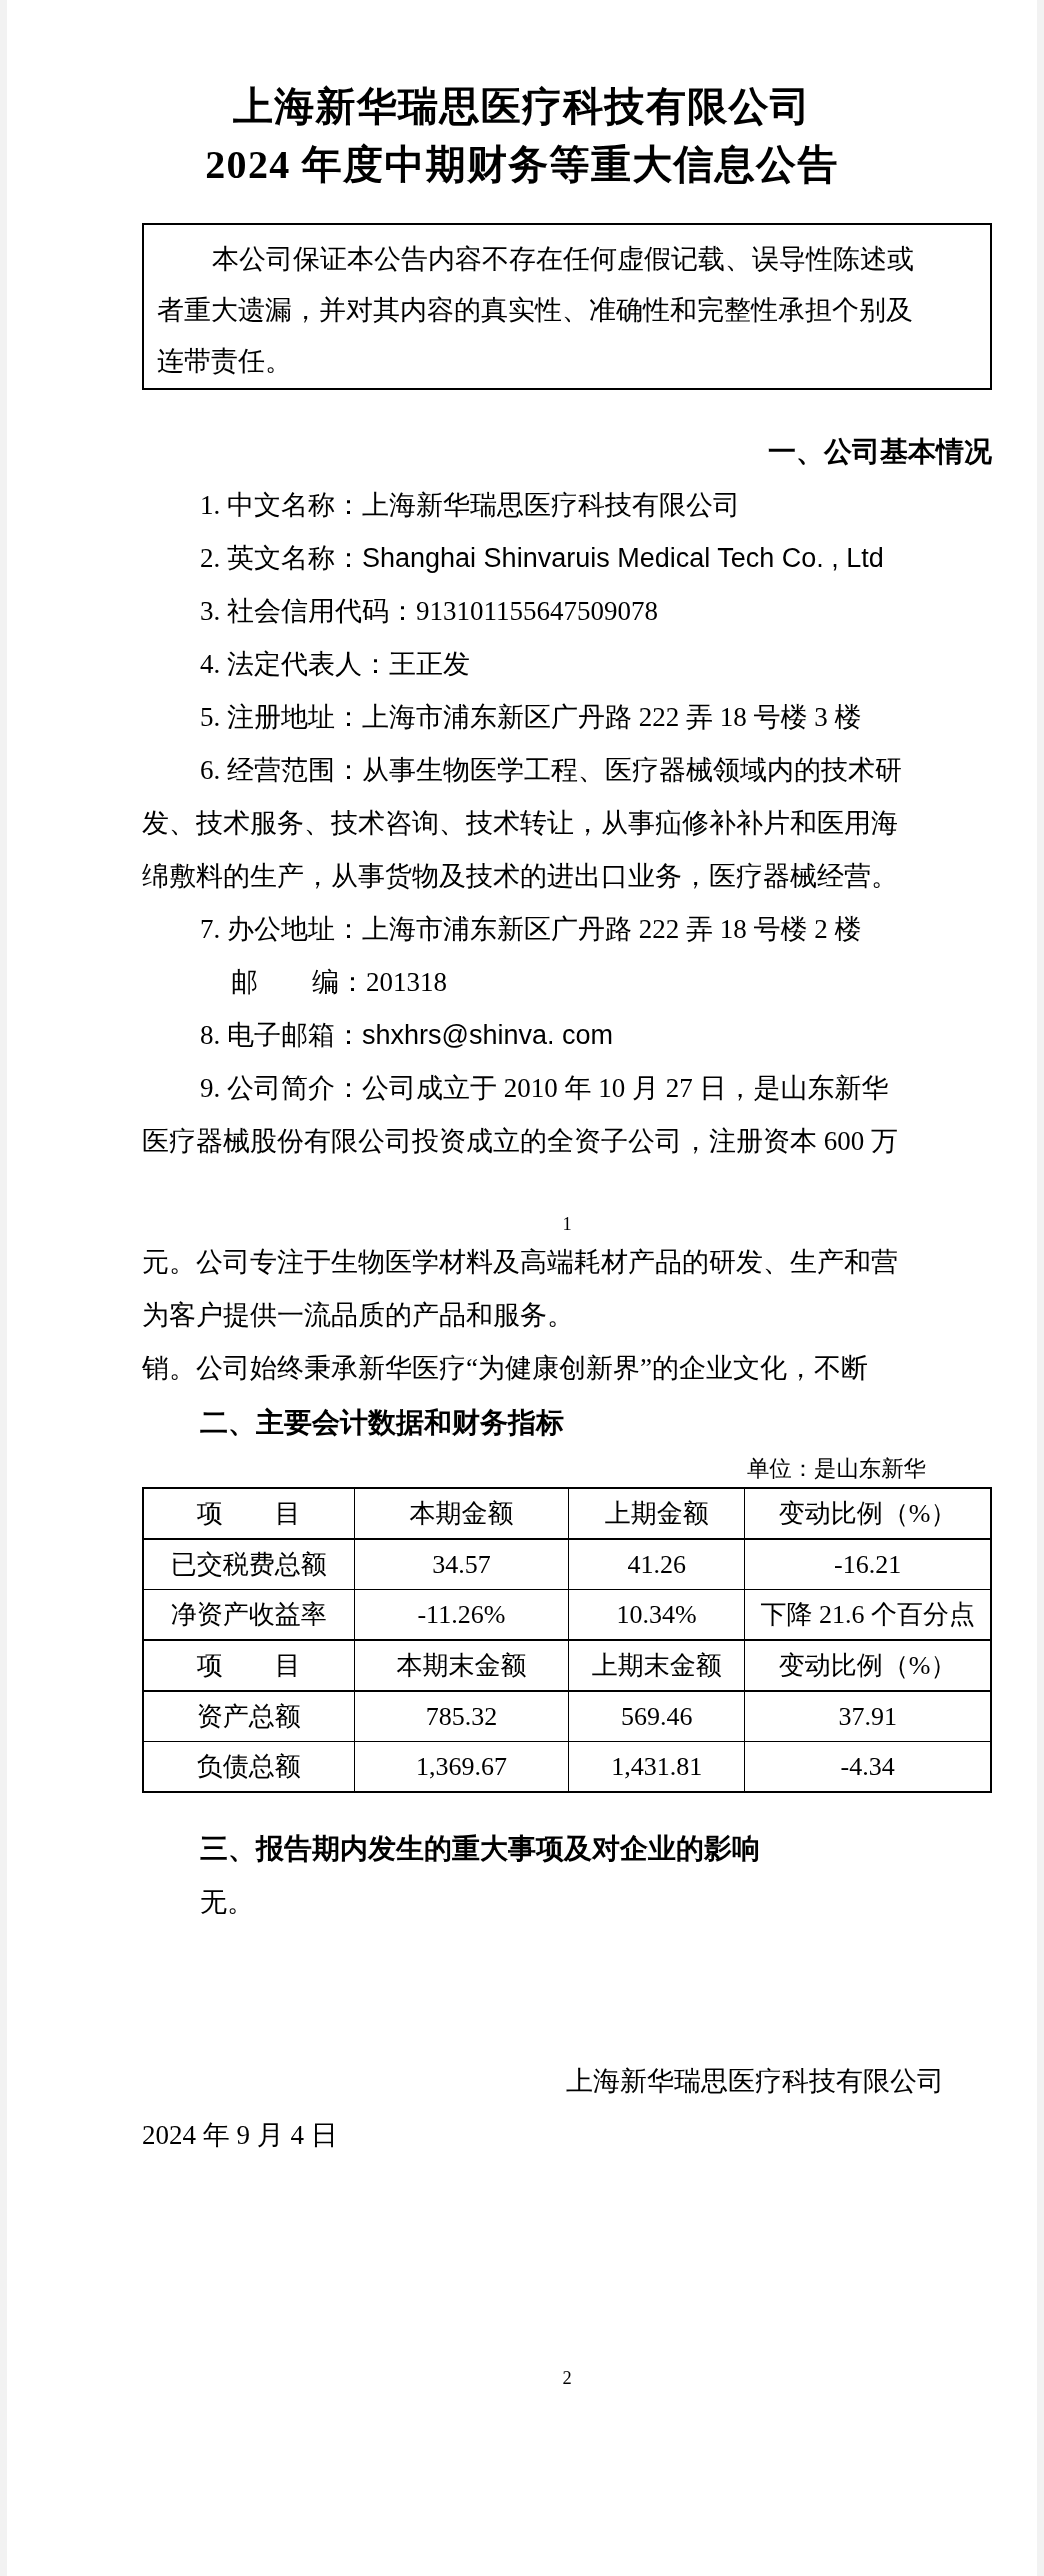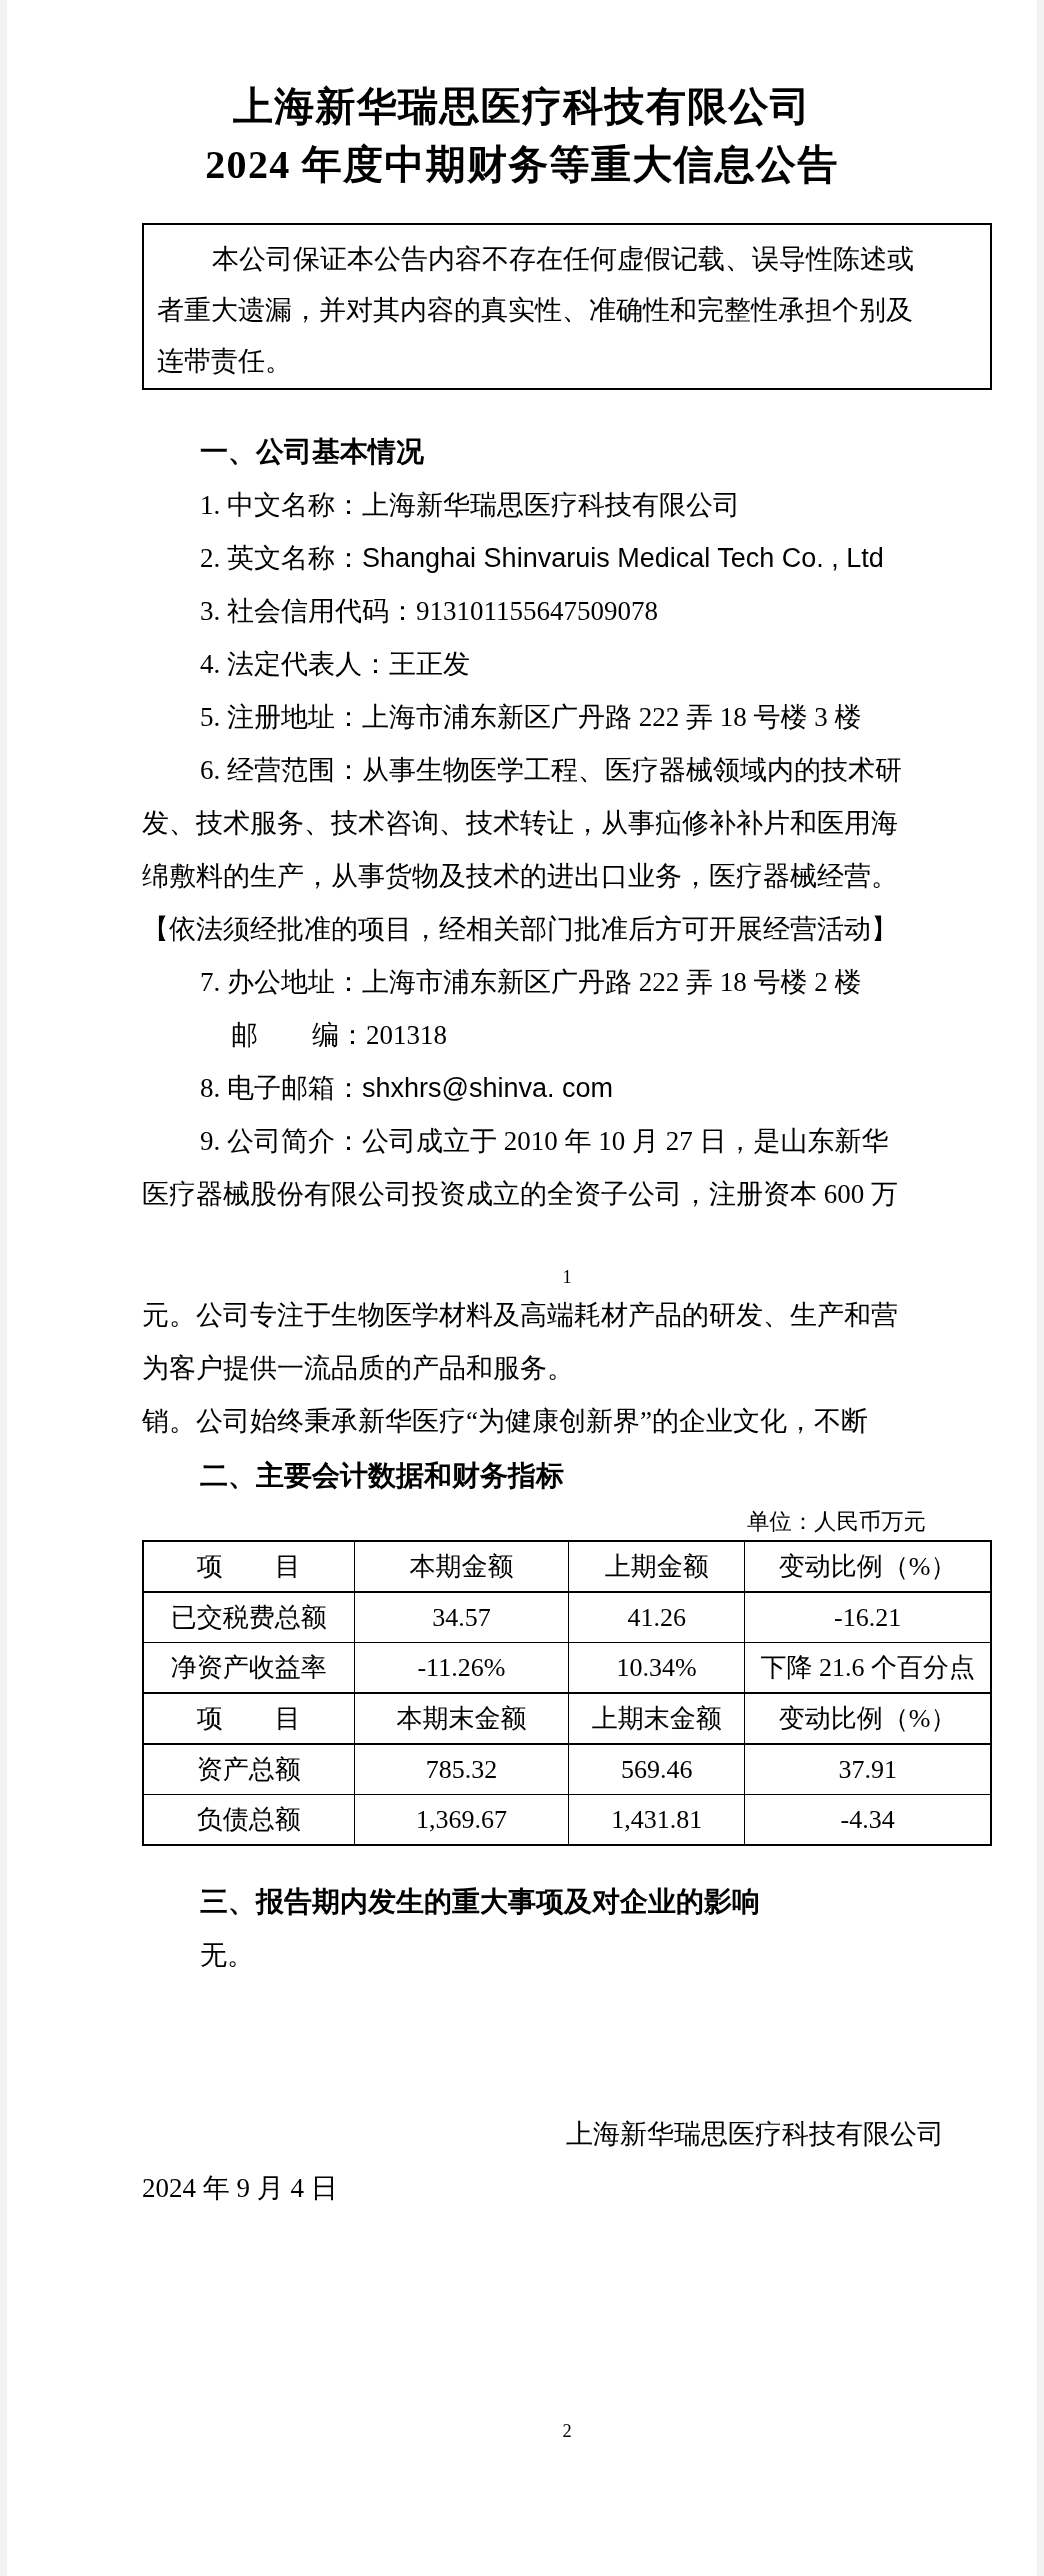--- a/index.html
+++ b/index.html
@@ -20,21 +20,21 @@
   .notice-box {
     margin-top:29px;
     border:2.6px solid #000;
     padding:9.2px 13px 1.3px 13px;
     box-sizing:border-box;
   }
   .nline { font-size:27px; line-height:51px; white-space:pre; }
   .nline.indent { text-indent:55px; }
 
   .h { font-family:"Liberation Sans", sans-serif; font-weight:bold; font-size:28px; line-height:55px; padding-left:58px; white-space:pre; }
-  .h1c { margin-top:34px; }
+  .h1c { margin-top:34px;text-align:right; }
   .h2c { margin-top:0; }
   .h3c { margin-top:28px; }
 
   .line { font-size:27px; line-height:53px; white-space:pre; }
   .line.indent { padding-left:58px; }
   .line.postcode { padding-left:89px; }
   .sans { font-family:"Liberation Sans", sans-serif; }
 
   .pgnum { text-align:center; font-size:18.4px; line-height:24px; font-family:"Liberation Serif", serif; }
   .pg1 { margin-top:44px; }
@@ -86,35 +86,34 @@
     <div class="h h1c">一、公司基本情况</div>
 
     <div class="line indent">1. 中文名称：上海新华瑞思医疗科技有限公司</div>
     <div class="line indent"><span>2. 英文名称：</span><span class="sans">Shanghai Shinvaruis Medical Tech Co. , Ltd</span></div>
     <div class="line indent">3. 社会信用代码：913101155647509078</div>
     <div class="line indent">4. 法定代表人：王正发</div>
     <div class="line indent">5. 注册地址：上海市浦东新区广丹路 222 弄 18 号楼 3 楼</div>
     <div class="line indent">6. 经营范围：从事生物医学工程、医疗器械领域内的技术研</div>
     <div class="line">发、技术服务、技术咨询、技术转让，从事疝修补补片和医用海</div>
     <div class="line">绵敷料的生产，从事货物及技术的进出口业务，医疗器械经营。</div>
-    <div class="line">【依法须经批准的项目，经相关部门批准后方可开展经营活动】</div>
     <div class="line indent">7. 办公地址：上海市浦东新区广丹路 222 弄 18 号楼 2 楼</div>
     <div class="line postcode">邮　　编：201318</div>
     <div class="line indent"><span>8. 电子邮箱：</span><span class="sans">shxhrs@shinva. com</span></div>
     <div class="line indent">9. 公司简介：公司成立于 2010 年 10 月 27 日，是山东新华</div>
     <div class="line">医疗器械股份有限公司投资成立的全资子公司，注册资本 600 万</div>
 
     <div class="pgnum pg1">1</div>
 
     <div class="line">元。公司专注于生物医学材料及高端耗材产品的研发、生产和营</div>
     <div class="line">为客户提供一流品质的产品和服务。</div>
     <div class="line">销。公司始终秉承新华医疗“为健康创新界”的企业文化，不断</div>
 
     <div class="h h2c">二、主要会计数据和财务指标</div>
-    <div class="unit">单位：人民币万元</div>
+    <div class="unit">单位：是山东新华</div>
 
     <table class="fin">
       <colgroup>
         <col style="width:199px">
           <col style="width:202px">
           <col style="width:166px">
           <col style="width:232px">
       </colgroup>
       <tbody>
           <tr class="hdr">

